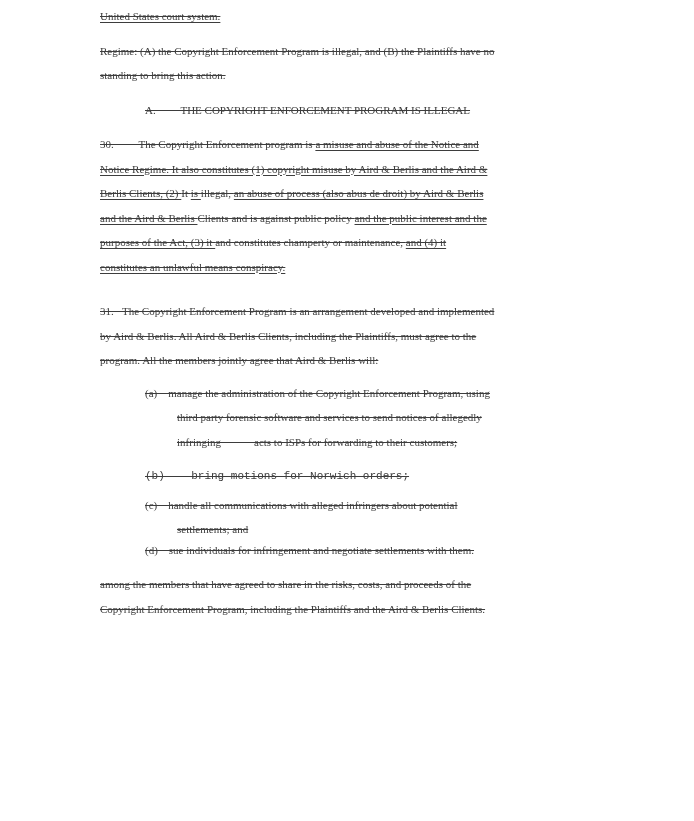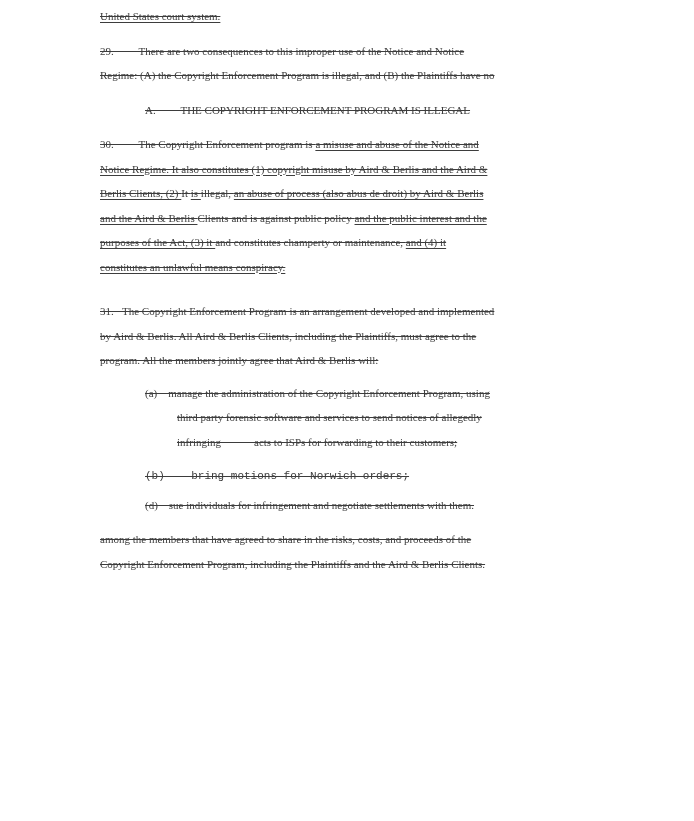--- a/index.html
+++ b/index.html
@@ -43,22 +43,22 @@
   }
 </style>
 </head>
 <body>
 
 <div class="page">
     <div class="blk ">
       <div class="line ind0"><span class="seg u">United States court system.</span></div>
     </div>
     <div class="blk ">
-      <div class="line ind0"><span class="seg">29.&nbsp;&nbsp;&nbsp;&nbsp;&nbsp;&nbsp;&nbsp;&nbsp;&nbsp;There are two consequences to this improper use of the Notice and Notice </span></div>
       <div class="line ind0"><span class="seg">Regime: (A) the Copyright Enforcement Program is illegal, and (B) the Plaintiffs have no </span></div>
+      <div class="line ind0"><span class="seg">standing to bring this action.</span></div>
     </div>
     <div class="blk heading">
       <div class="line ind1"><span class="seg">A.&nbsp;&nbsp;&nbsp;&nbsp;&nbsp;&nbsp;&nbsp;&nbsp;&nbsp;THE COPYRIGHT ENFORCEMENT PROGRAM IS ILLEGAL</span></div>
     </div>
     <div class="blk mb14">
       <div class="line ind0"><span class="seg">30.&nbsp;&nbsp;&nbsp;&nbsp;&nbsp;&nbsp;&nbsp;&nbsp;&nbsp;The Copyright Enforcement program is </span><span class="seg u">a misuse and abuse of the Notice and </span></div>
       <div class="line ind0"><span class="seg u">Notice Regime. It also constitutes (1) copyright misuse by Aird &amp; Berlis and the Aird &amp; </span></div>
       <div class="line ind0"><span class="seg u">Berlis Clients, (2) </span><span class="seg">It </span><span class="seg u">is </span><span class="seg">illegal, </span><span class="seg u">an abuse of process (also abus de droit) by Aird &amp; Berlis </span></div>
       <div class="line ind0"><span class="seg u">and the Aird &amp; Berlis </span><span class="seg">Clients and is against public policy </span><span class="seg u">and the public interest and the </span></div>
       <div class="line ind0"><span class="seg u">purposes of the Act, (3) it </span><span class="seg">and constitutes champerty or maintenance, </span><span class="seg u">and (4) it </span></div>
@@ -70,20 +70,24 @@
       <div class="line ind0"><span class="seg">program. All the members jointly agree that Aird &amp; Berlis will:</span></div>
     </div>
     <div class="blk ">
       <div class="line ind1"><span class="seg">(a)&nbsp;&nbsp;&nbsp;&nbsp;manage the administration of the Copyright Enforcement Program, using </span></div>
       <div class="line ind2"><span class="seg">third party forensic software and services to send notices of allegedly </span></div>
       <div class="line ind2"><span class="seg">infringing&nbsp;&nbsp;&nbsp;&nbsp;&nbsp;&nbsp;&nbsp;&nbsp;&nbsp;&nbsp;&nbsp;&nbsp;acts to ISPs for forwarding to their customers;</span></div>
     </div>
     <div class="blk mb4">
       <div class="line ind1"><span class="seg">(b)&nbsp;&nbsp;&nbsp;&nbsp;bring motions for Norwich orders;</span></div>
     </div>
+    <div class="blk mbn4">
+      <div class="line ind1"><span class="seg">(c)&nbsp;&nbsp;&nbsp;&nbsp;handle all communications with alleged infringers about potential </span></div>
+      <div class="line ind2"><span class="seg">settlements; and</span></div>
+    </div>
     <div class="blk mb16">
       <div class="line ind1"><span class="seg">(d)&nbsp;&nbsp;&nbsp;&nbsp;sue individuals for infringement and negotiate settlements with them.</span></div>
     </div>
     <div class="blk ">
       <div class="line ind0"><span class="seg">among the members that have agreed to share in the risks, costs, and proceeds of the </span></div>
       <div class="line ind0"><span class="seg">Copyright Enforcement Program, including the Plaintiffs and the Aird &amp; Berlis Clients.</span></div>
     </div>
   </div>
 
 </body></html>

